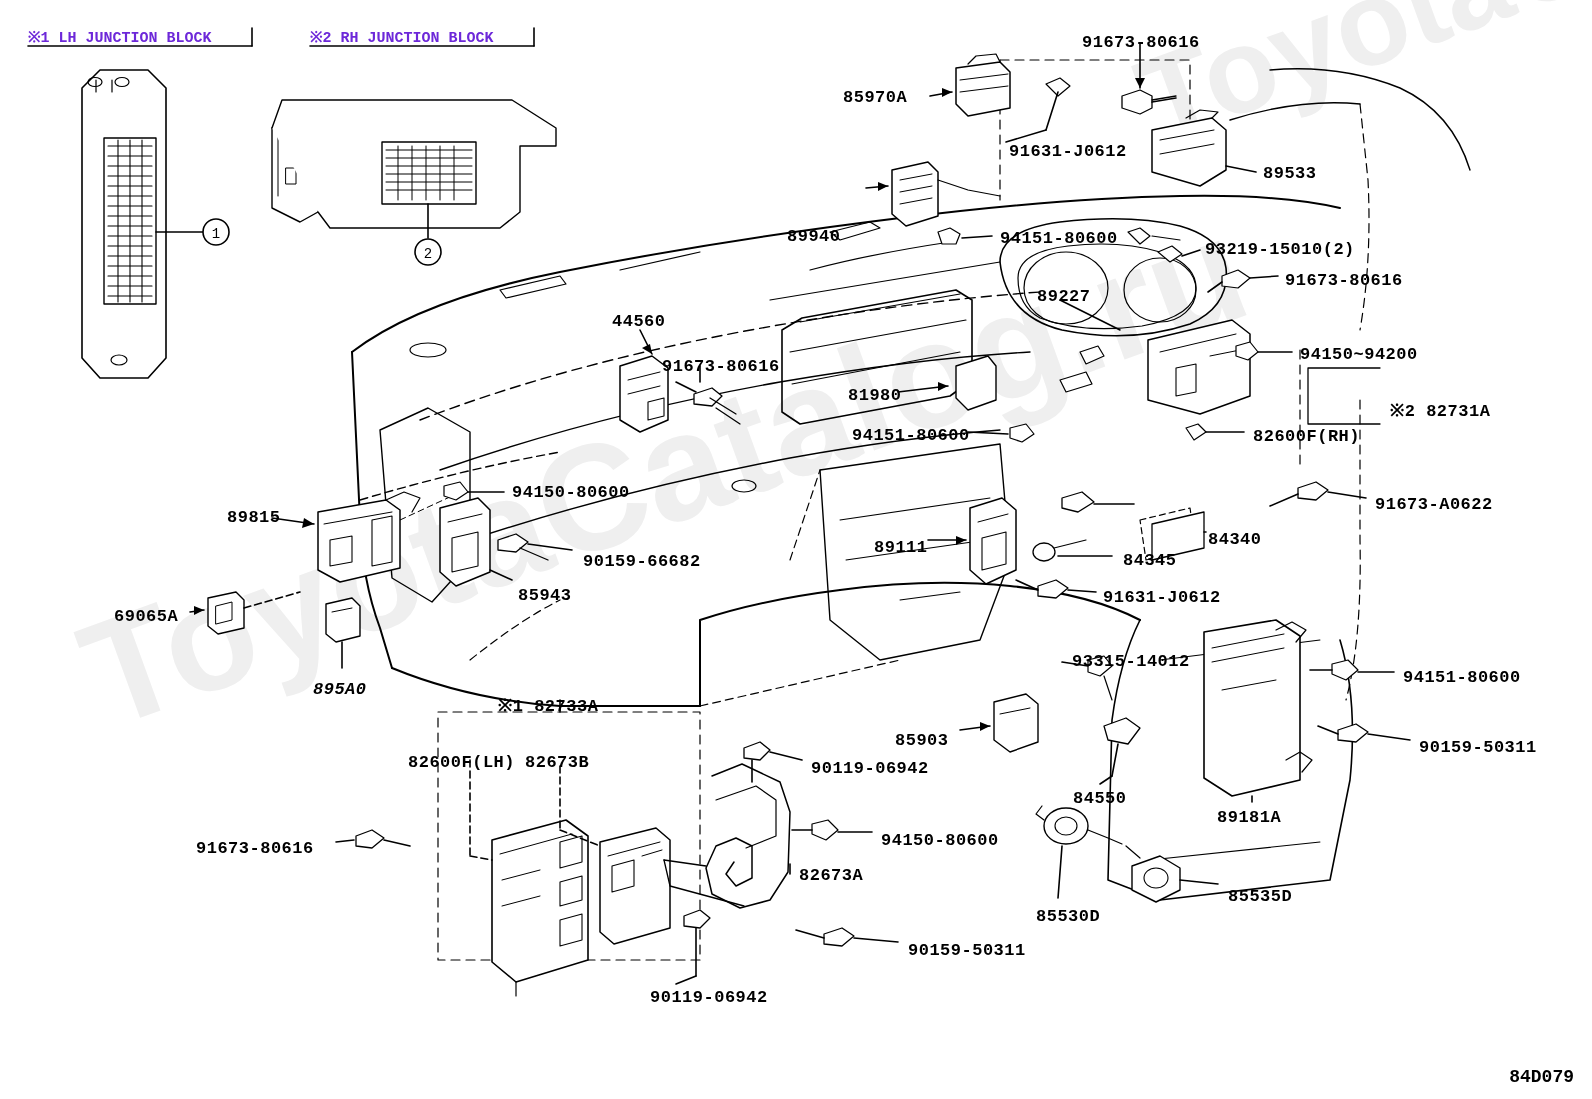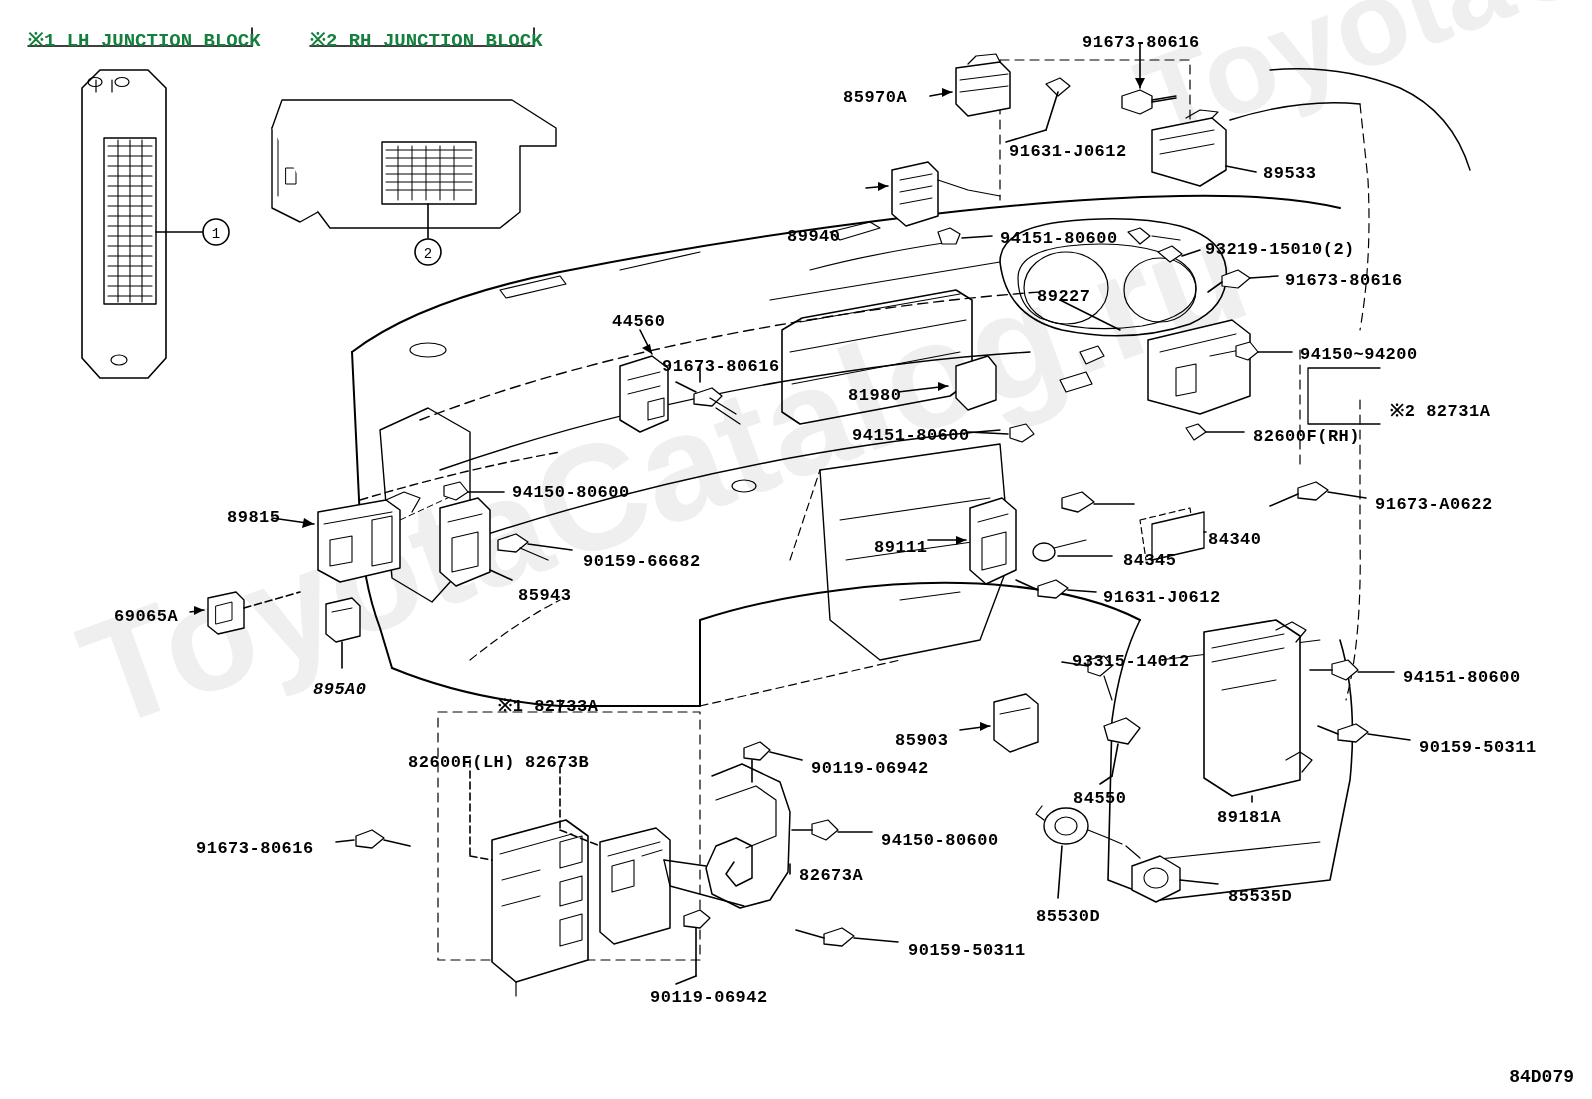--- a/index.html
+++ b/index.html
@@ -55,23 +55,23 @@
     font-size: 17px;
     font-weight: bold;
     color: #000000;
     letter-spacing: 0.5px;
     white-space: nowrap;
     z-index: 20;
   }
   .hdr {
     position: absolute;
     font-family: "Liberation Mono", monospace;
-    font-size: 19px;
+    font-size: 15px;
     font-weight: bold;
-    color: #15803d;
+    color: #6d28d9;
     white-space: nowrap;
     z-index: 20;
   }
   .tbl {
     position: absolute;
     left: 23px;
     top: 420px;
     width: 195px;
     border: 2px solid #000;
     border-collapse: collapse;

